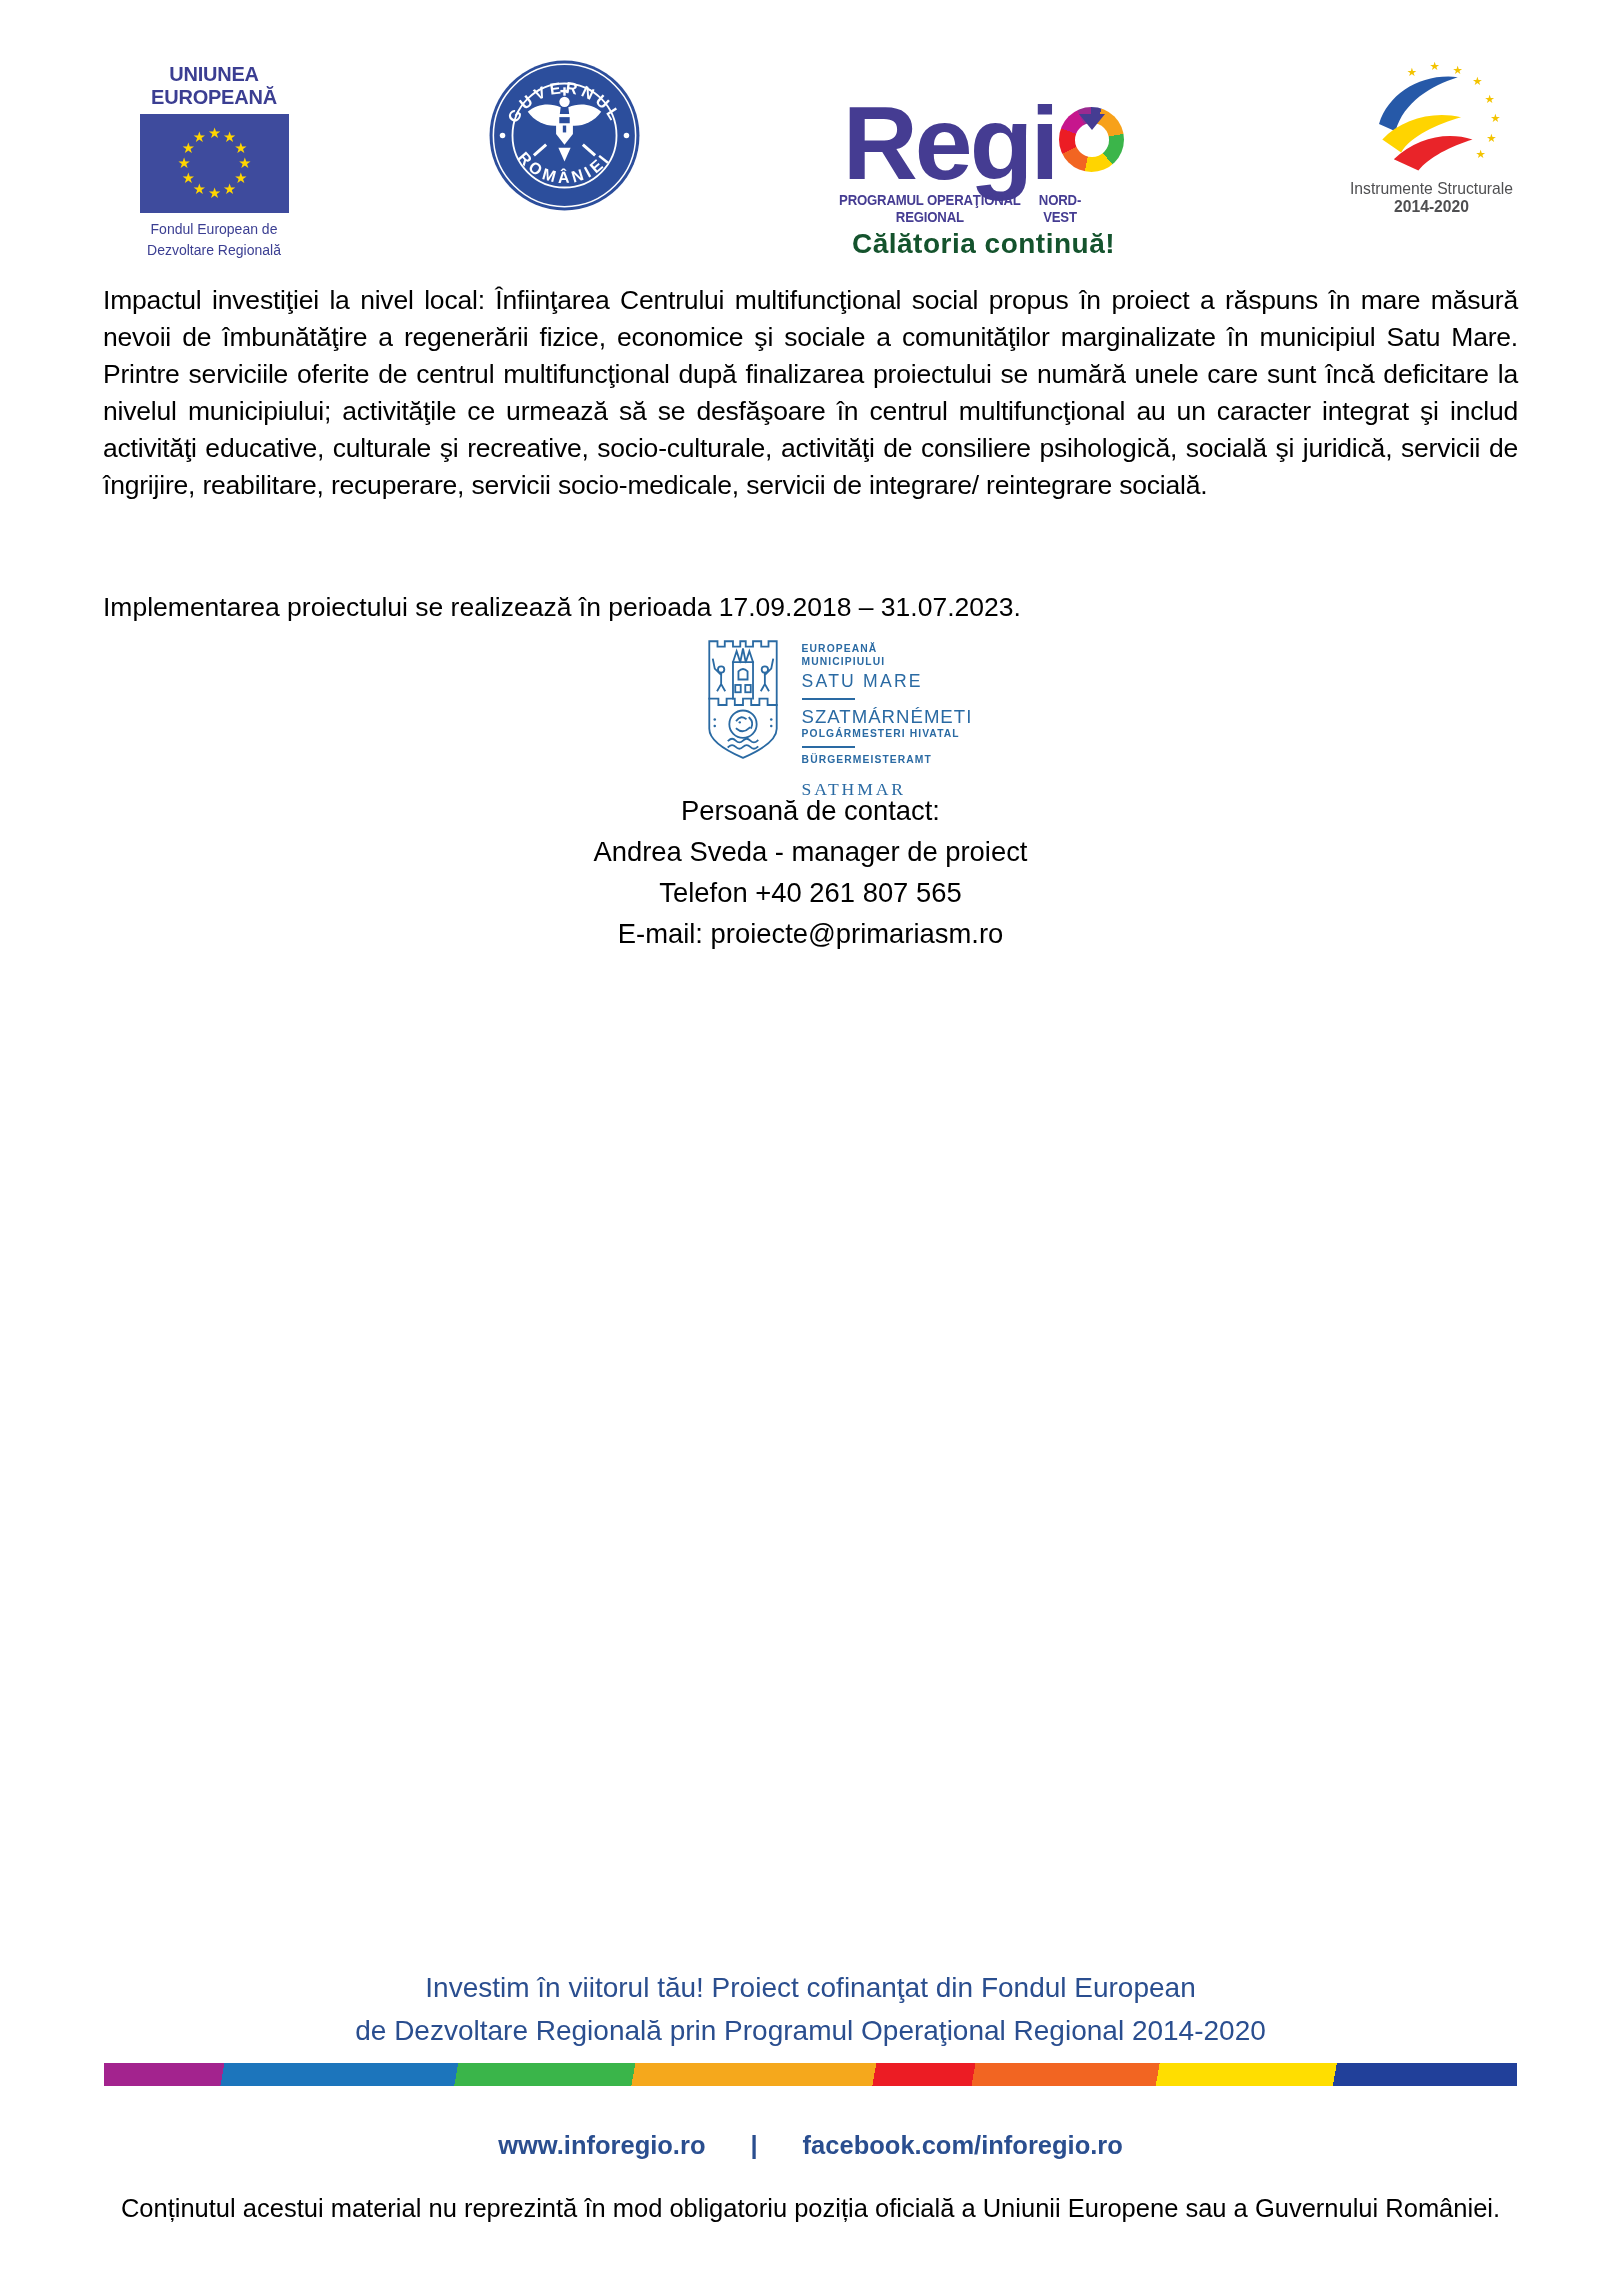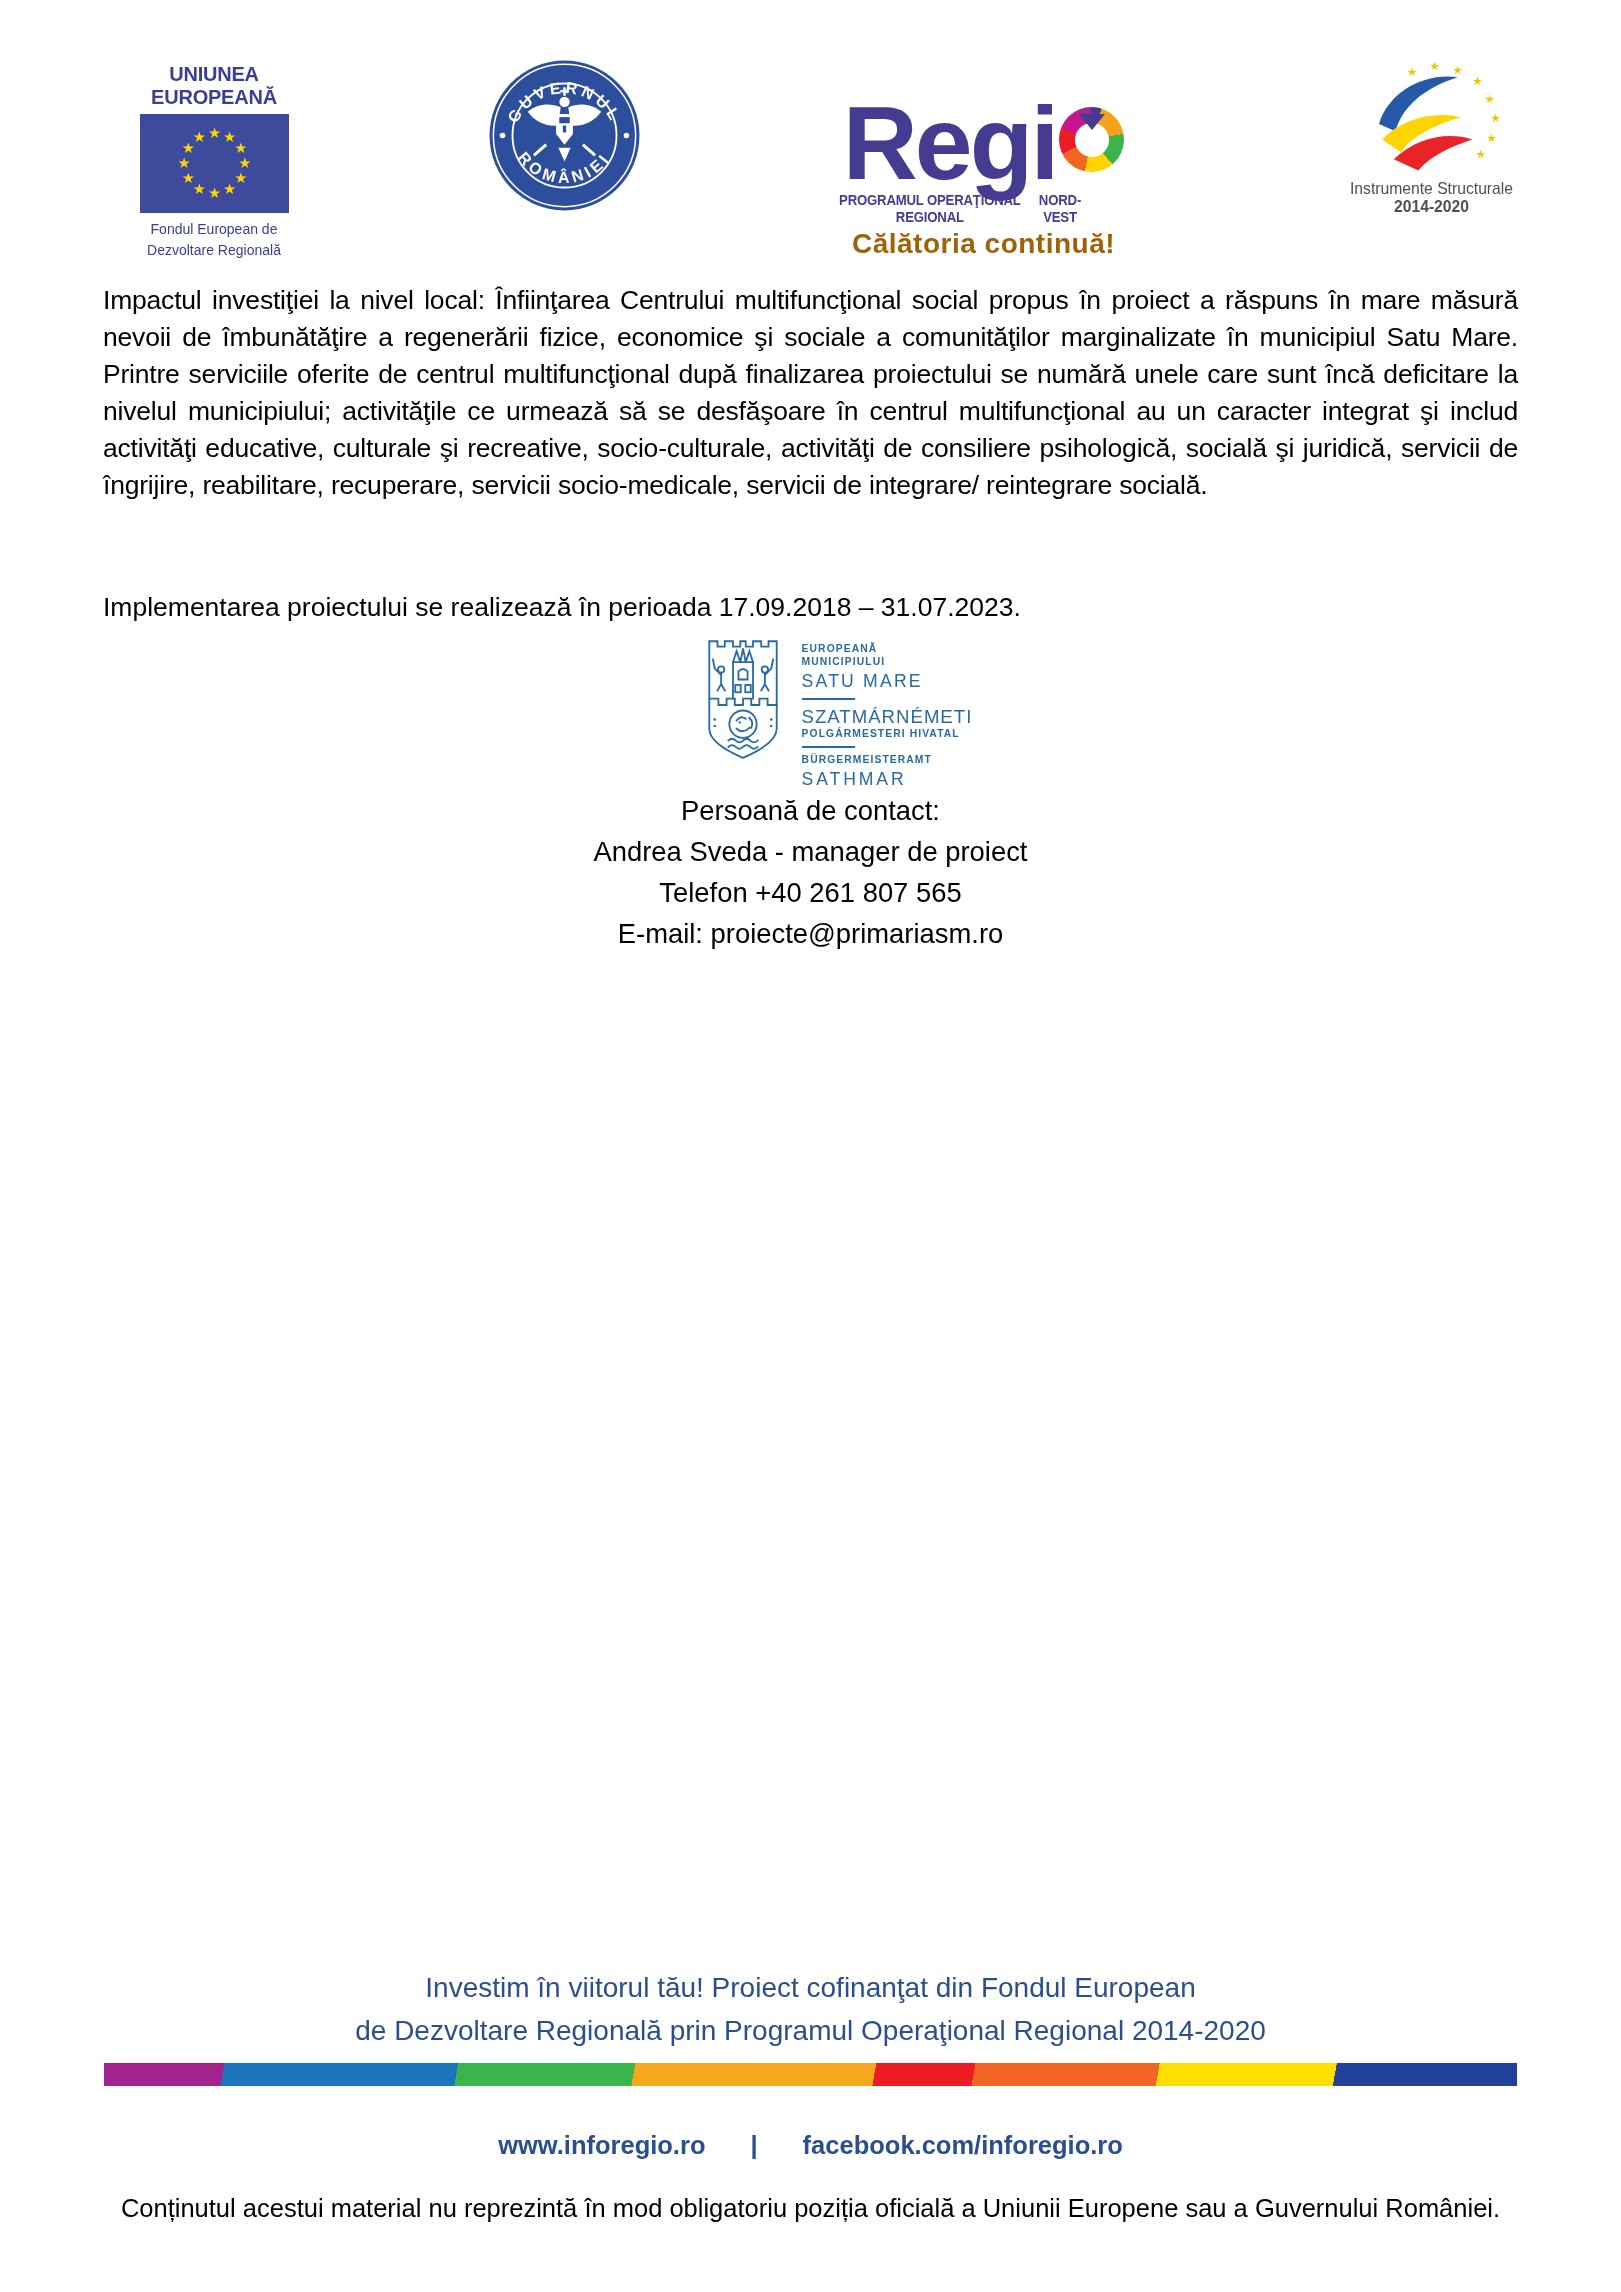--- a/index.html
+++ b/index.html
@@ -23,40 +23,40 @@
   .regio-wheel{position:relative;width:65px;height:65px;margin:0 0 19.6px 2.9px;border-radius:50%;
     background:conic-gradient(from 0deg,
       #453C92 0 18deg,#F7A11A 18deg 80deg,#3BB54A 80deg 140deg,#FFD400 140deg 192deg,
       #F26522 192deg 244deg,#EC1C24 244deg 290deg,#C6168D 290deg 334deg,#9A2A90 334deg 360deg);}
   .wheel-hole{position:absolute;inset:15.7px;background:#fff;border-radius:50%;}
   .wheel-tri{position:absolute;top:6.9px;left:50%;transform:translateX(-50%);width:0;height:0;
     border-left:13.7px solid transparent;border-right:13.7px solid transparent;
     border-top:16.7px solid var(--regio-purple,#453C92);}
   .regio-sub{display:flex;justify-content:space-between;padding:0 55px 0 7.8px;margin-top:1px;
     font-size:13.2px;font-weight:700;letter-spacing:-0.2px;transform:scaleY(1.15);}
-  .regio-tagline{margin-top:4.9px;font-size:28px;font-weight:700;letter-spacing:0.5px;color:#a16207;}
+  .regio-tagline{margin-top:4.9px;font-size:28px;font-weight:700;letter-spacing:0.5px;color:#14532d;}
 
   .is-logo{position:absolute;left:1341px;top:55px;width:181px;text-align:center;color:var(--is-text-gray,#4F4F51);}
   .is-logo svg{width:157px;height:123px;display:block;margin:0 auto;}
   .is-title{font-size:15.7px;font-weight:400;margin-top:2px;}
   .is-period{font-size:15.7px;font-weight:700;}
 
   
   .paragraph{position:absolute;top:255px;left:103px;width:1415px;
     font-size:26.5px;line-height:37px;text-align:justify;letter-spacing:-0.2px;}
   .implementation{position:absolute;top:565px;left:103px;width:1415px;font-size:26.5px;}
 
   
   .muni{position:absolute;left:702px;top:631px;display:flex;gap:17.6px;color:var(--muni-blue,#2A6AA3);}
   .crest{width:82px;height:138px;}
   .muni-text{padding-top:11.8px;}
   .m-tiny{font-size:10.3px;font-weight:700;letter-spacing:1.1px;line-height:12.7px;}
   .m-name{font-size:17.6px;letter-spacing:2.2px;margin-top:2.9px;}
   .m-name2{font-size:18.6px;letter-spacing:1px;margin-top:1px;}
-  .m-name3{font-size:17.6px;letter-spacing:2.9px;margin-top:2px;}
+  .m-name3{font-size:17.6px;letter-spacing:2.9px;margin-top:12px;font-family:Liberation Serif, serif;}
   .m-rule{width:53px;border-top:2.5px solid var(--muni-blue,#2A6AA3);margin:5.9px 0;}
 
   
   .contact{position:absolute;top:790px;left:0;width:100%;text-align:center;font-size:27.4px;line-height:41px;}
 
   
   .invest{position:absolute;top:1966px;left:0;width:100%;text-align:center;
     font-size:28px;line-height:43px;color:var(--accent-blue,#2A4E8F);}
   .rainbow{position:absolute;top:2063px;left:104px;width:1413px;height:22.5px;background:#ccc;}
   .links{position:absolute;top:2131px;left:0;width:100%;display:flex;justify-content:center;gap:45px;

